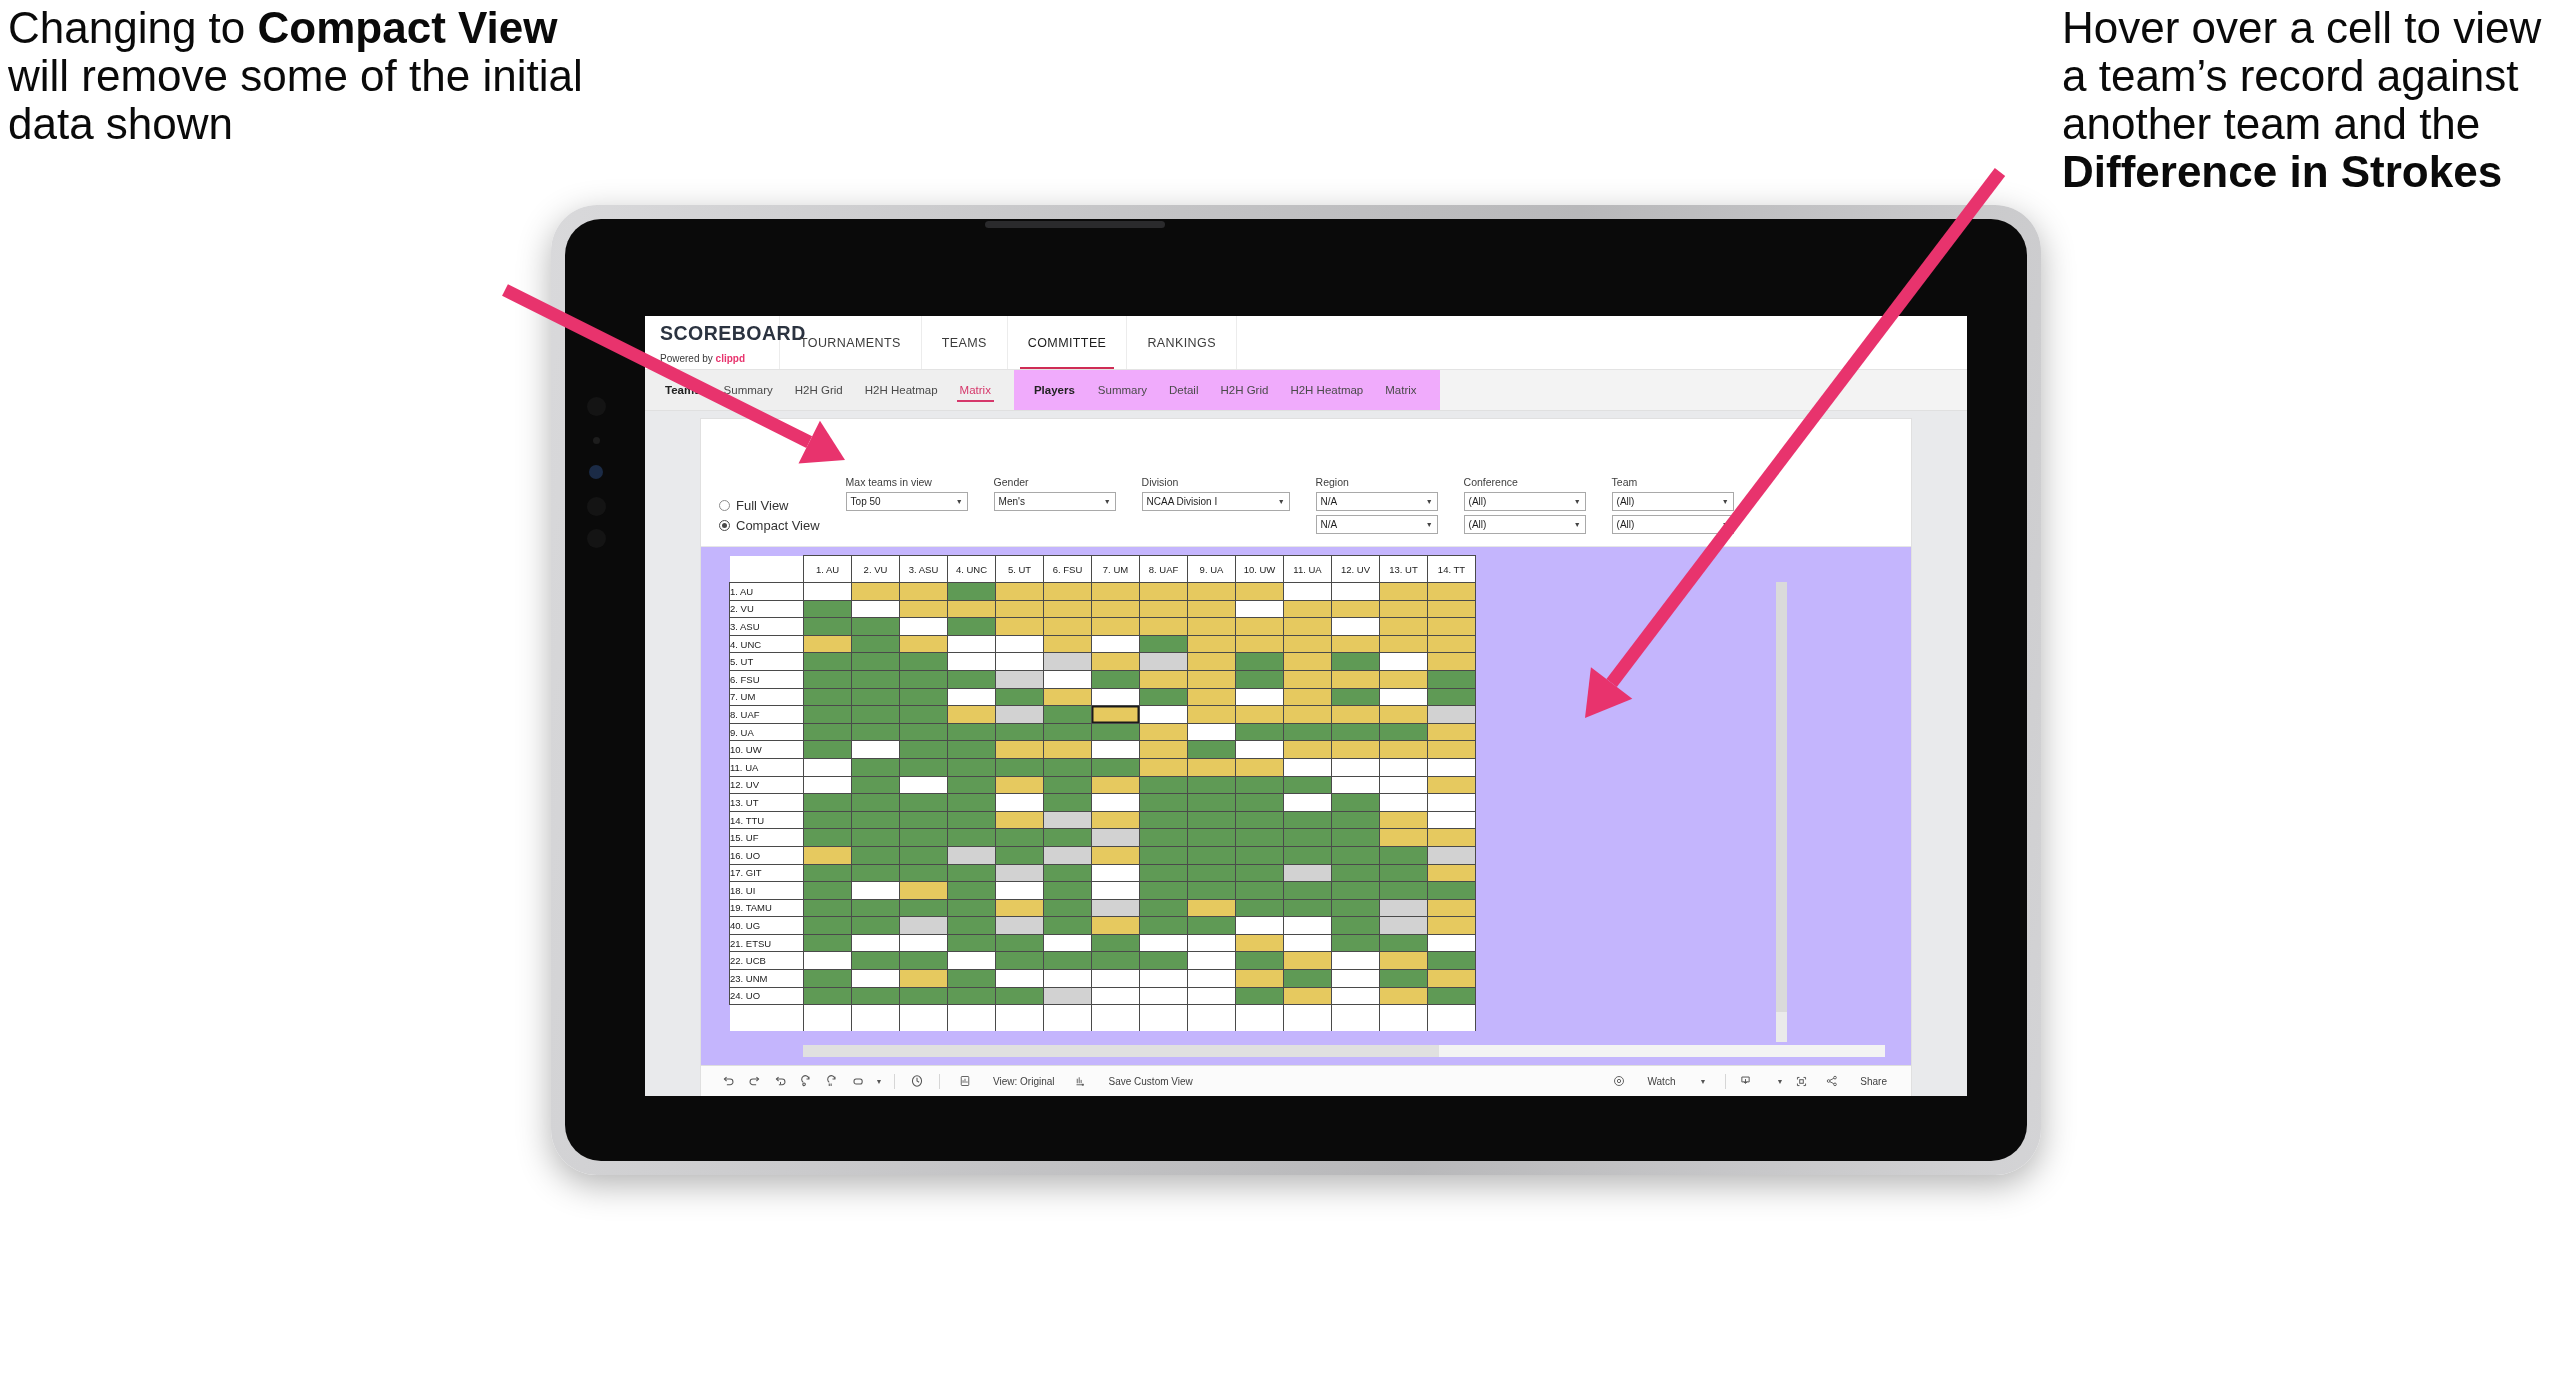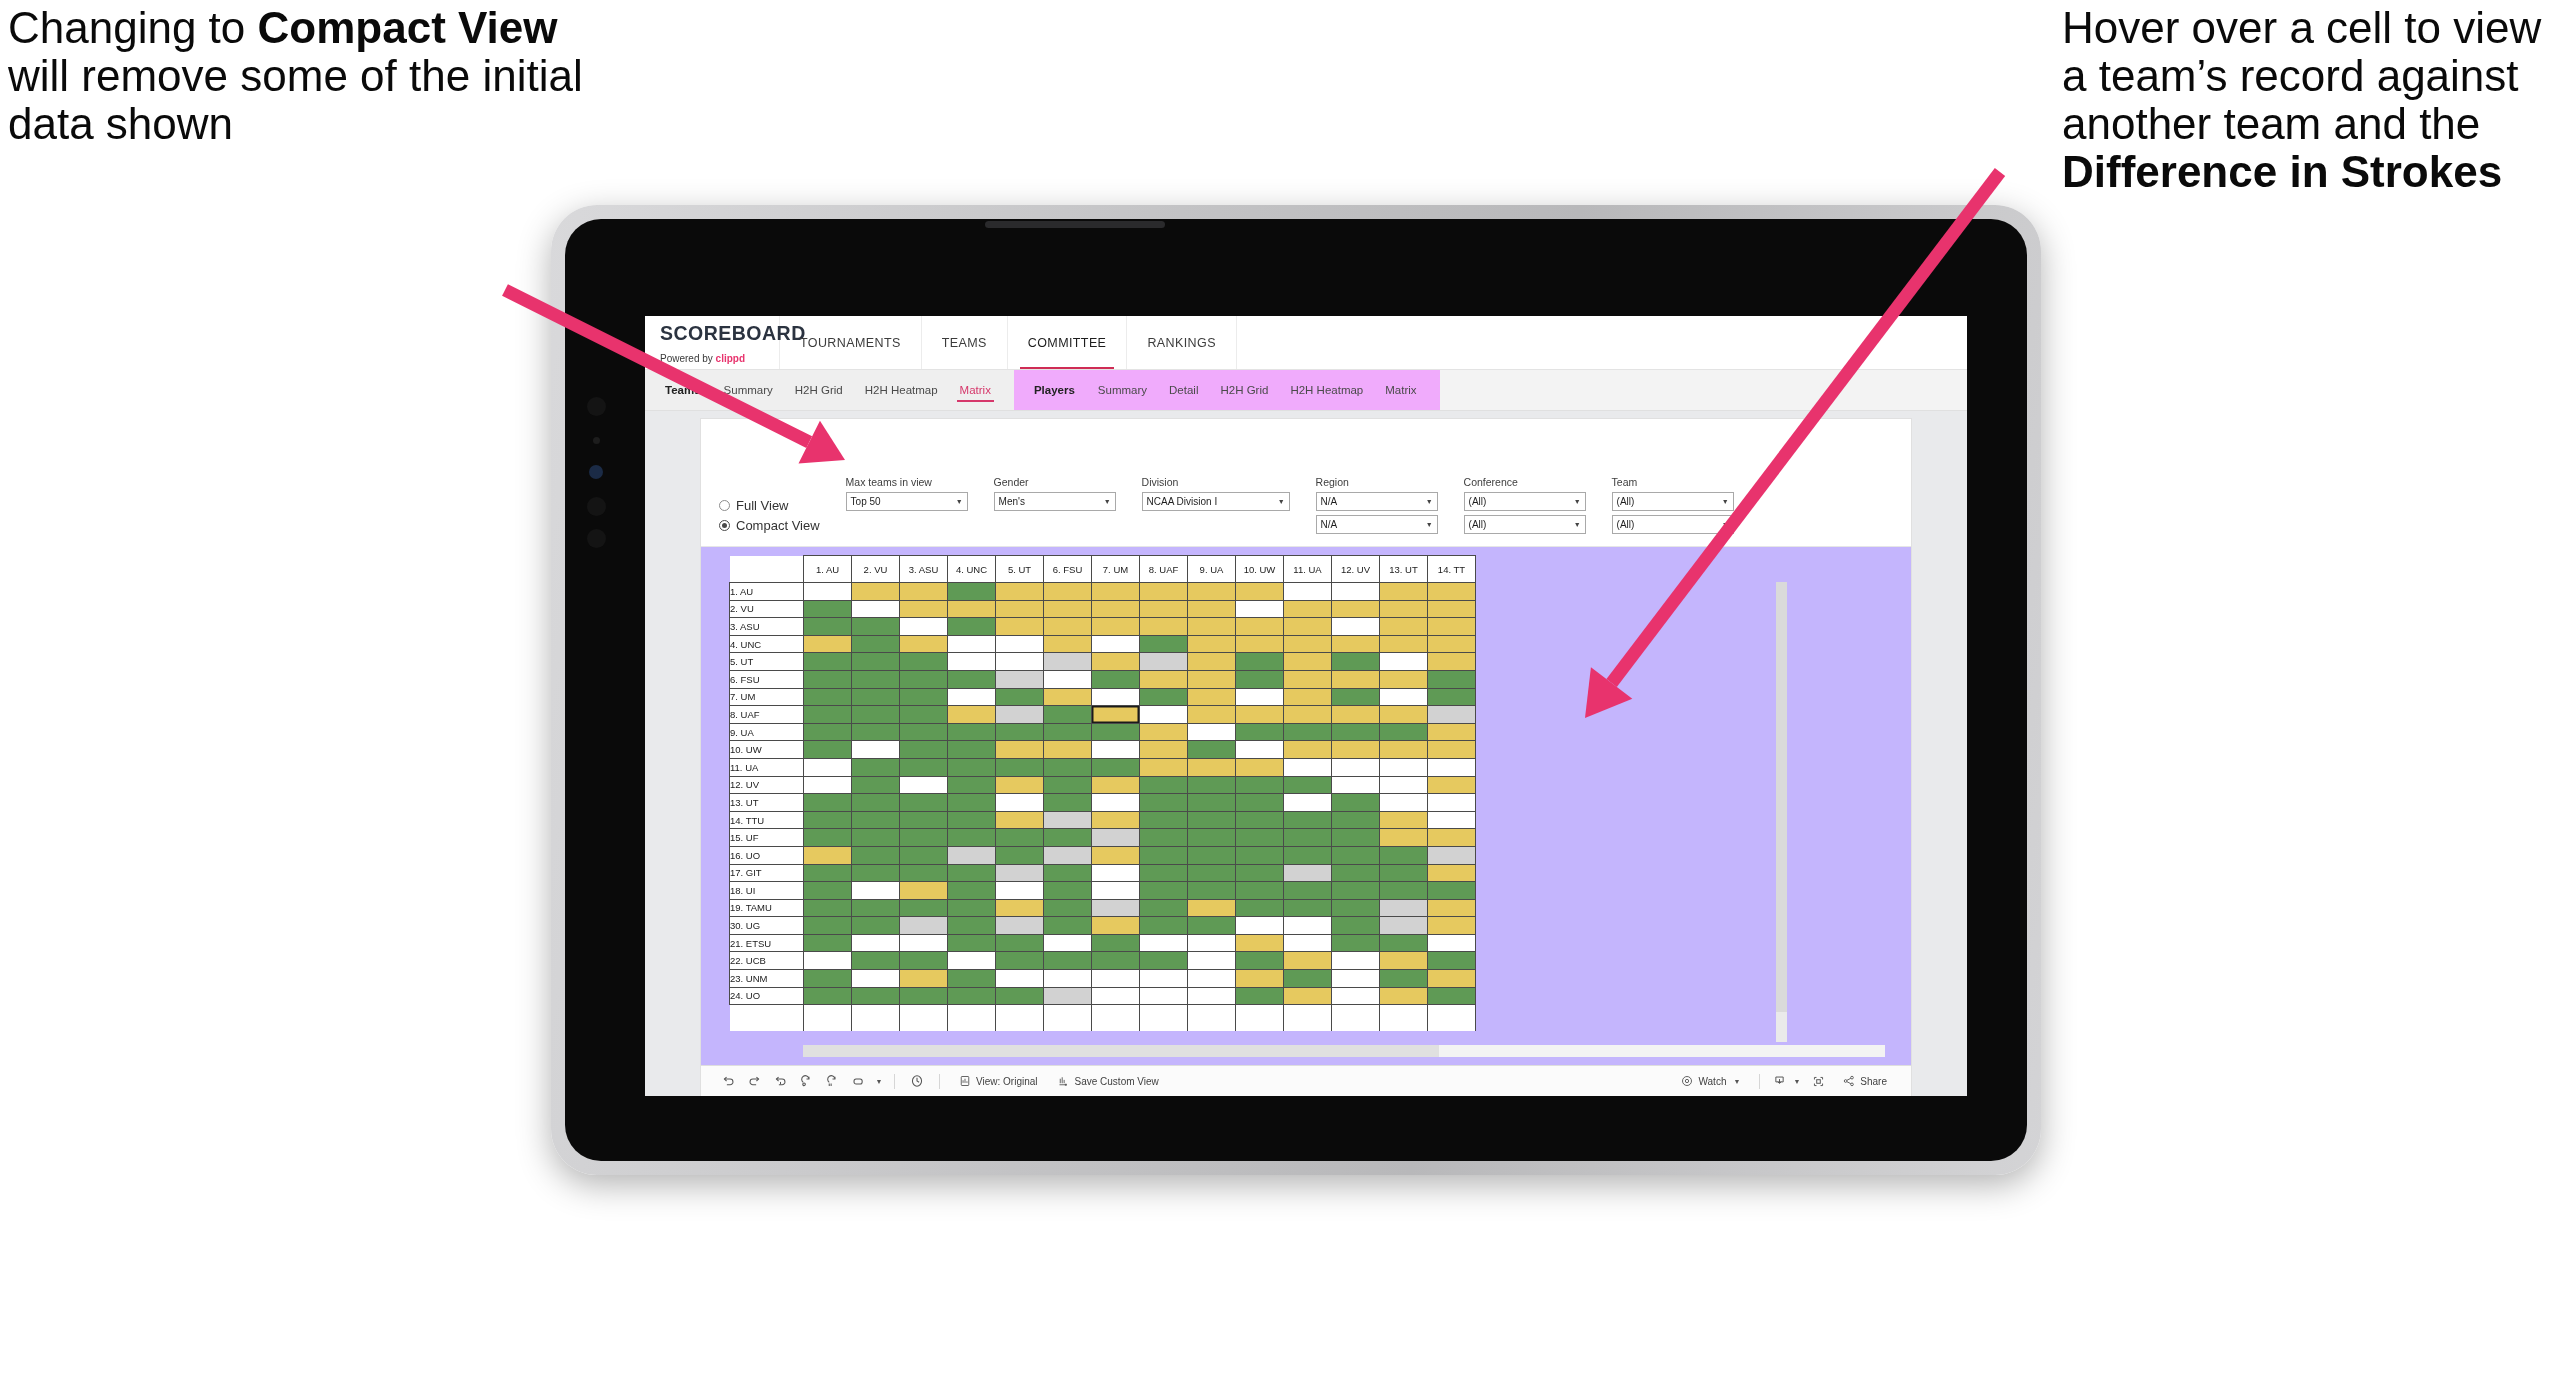--- a/index.html
+++ b/index.html
@@ -117,21 +117,21 @@
   #vthumb{position:absolute;left:0;top:0;width:11px;height:430px;background:#dadada;}
   #hscroll{position:absolute;left:102px;bottom:8px;width:1082px;height:12px;background:#f3f3f3;}
   #hthumb{position:absolute;left:0;top:0;width:636px;height:12px;background:#e0e0e0;}
 
   
   #toolbar{height:30px;background:#fbfbfb;border-top:1px solid #dedede;
            display:flex;align-items:center;padding:0 14px;gap:0;flex:0 0 auto;font-size:10px;color:#3f3f3f;}
   .tb-ico{width:26px;height:30px;display:flex;align-items:center;justify-content:center;color:#555;}
   .tb-ico svg{display:block;}
   .tb-div{width:1px;height:15px;background:#d6d6d6;margin:0 9px;}
-  .tb-txt{display:flex;align-items:center;gap:5px;padding:0 10px;height:30px;white-space:nowrap;}
+  .tb-txt{display:flex;align-items:center;gap:22px;padding:0 10px;height:30px;white-space:nowrap;}
   .tb-caret{font-size:7px;color:#555;margin-left:2px;}
   .grow{flex:1 1 auto;}
 </style>
 </head>
 <body>
 
 <div class="annot" id="annot-left">
   <span>Changing to </span><b>Compact View</b><span> will remove some of the initial data shown</span>
 </div>
 
@@ -596,21 +596,21 @@
                     <td class="cell c-a"></td>
                     <td class="cell c-g"></td>
                     <td class="cell c-y"></td>
                     <td class="cell c-g"></td>
                     <td class="cell c-g"></td>
                     <td class="cell c-g"></td>
                     <td class="cell c-a"></td>
                     <td class="cell c-y"></td>
                   </tr>
                   <tr>
-                    <td class="rowhead">30. UG</td>
+                    <td class="rowhead">40. UG</td>
                     <td class="cell c-g"></td>
                     <td class="cell c-g"></td>
                     <td class="cell c-a"></td>
                     <td class="cell c-g"></td>
                     <td class="cell c-a"></td>
                     <td class="cell c-g"></td>
                     <td class="cell c-y"></td>
                     <td class="cell c-g"></td>
                     <td class="cell c-g"></td>
                     <td class="cell c-w"></td>

